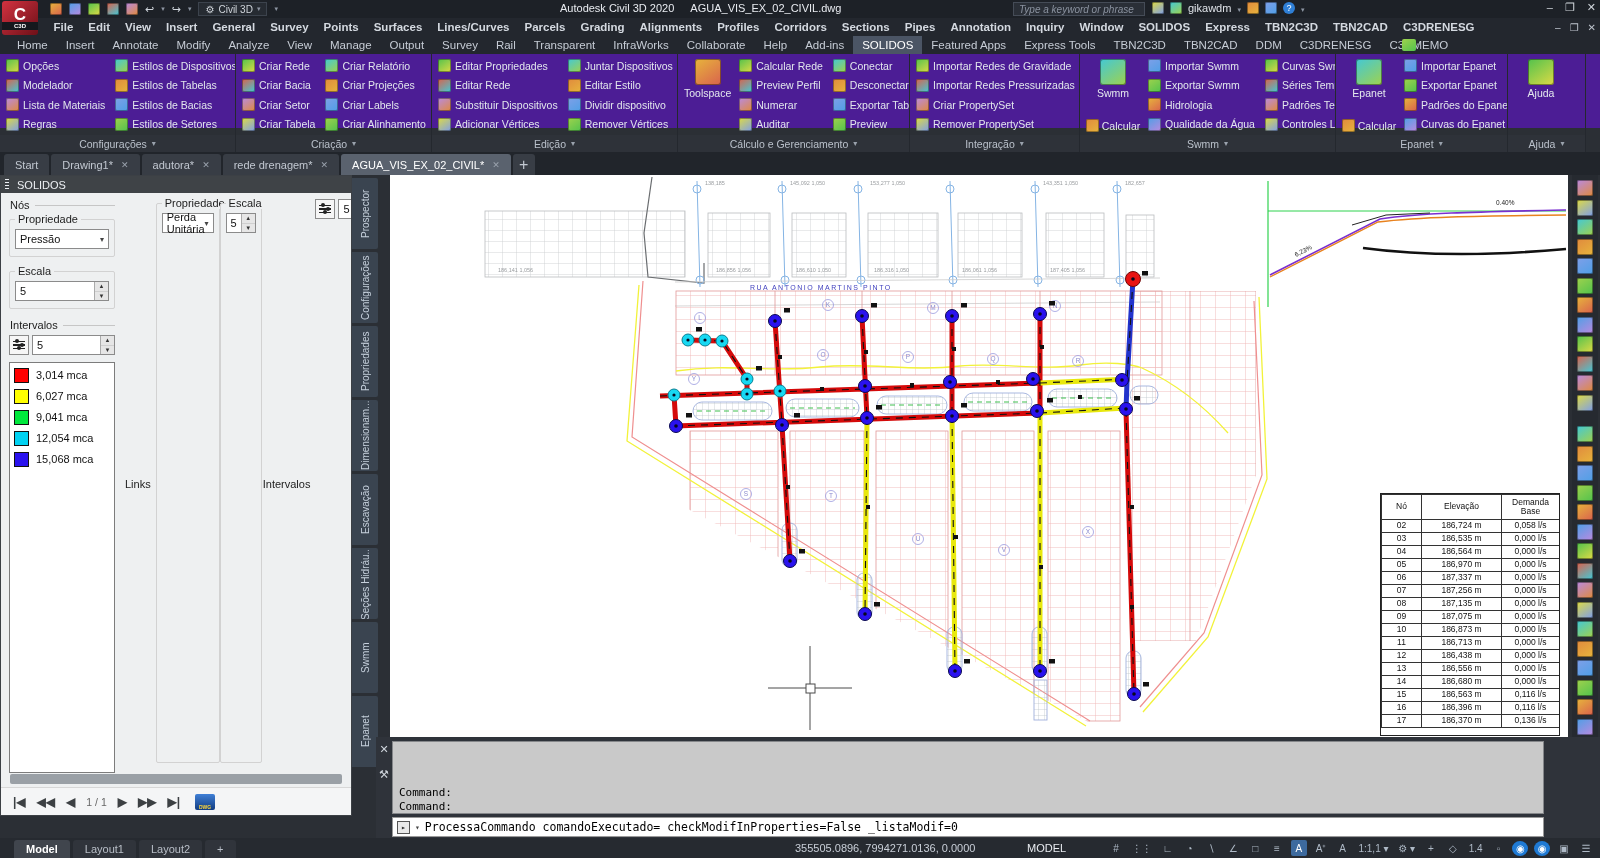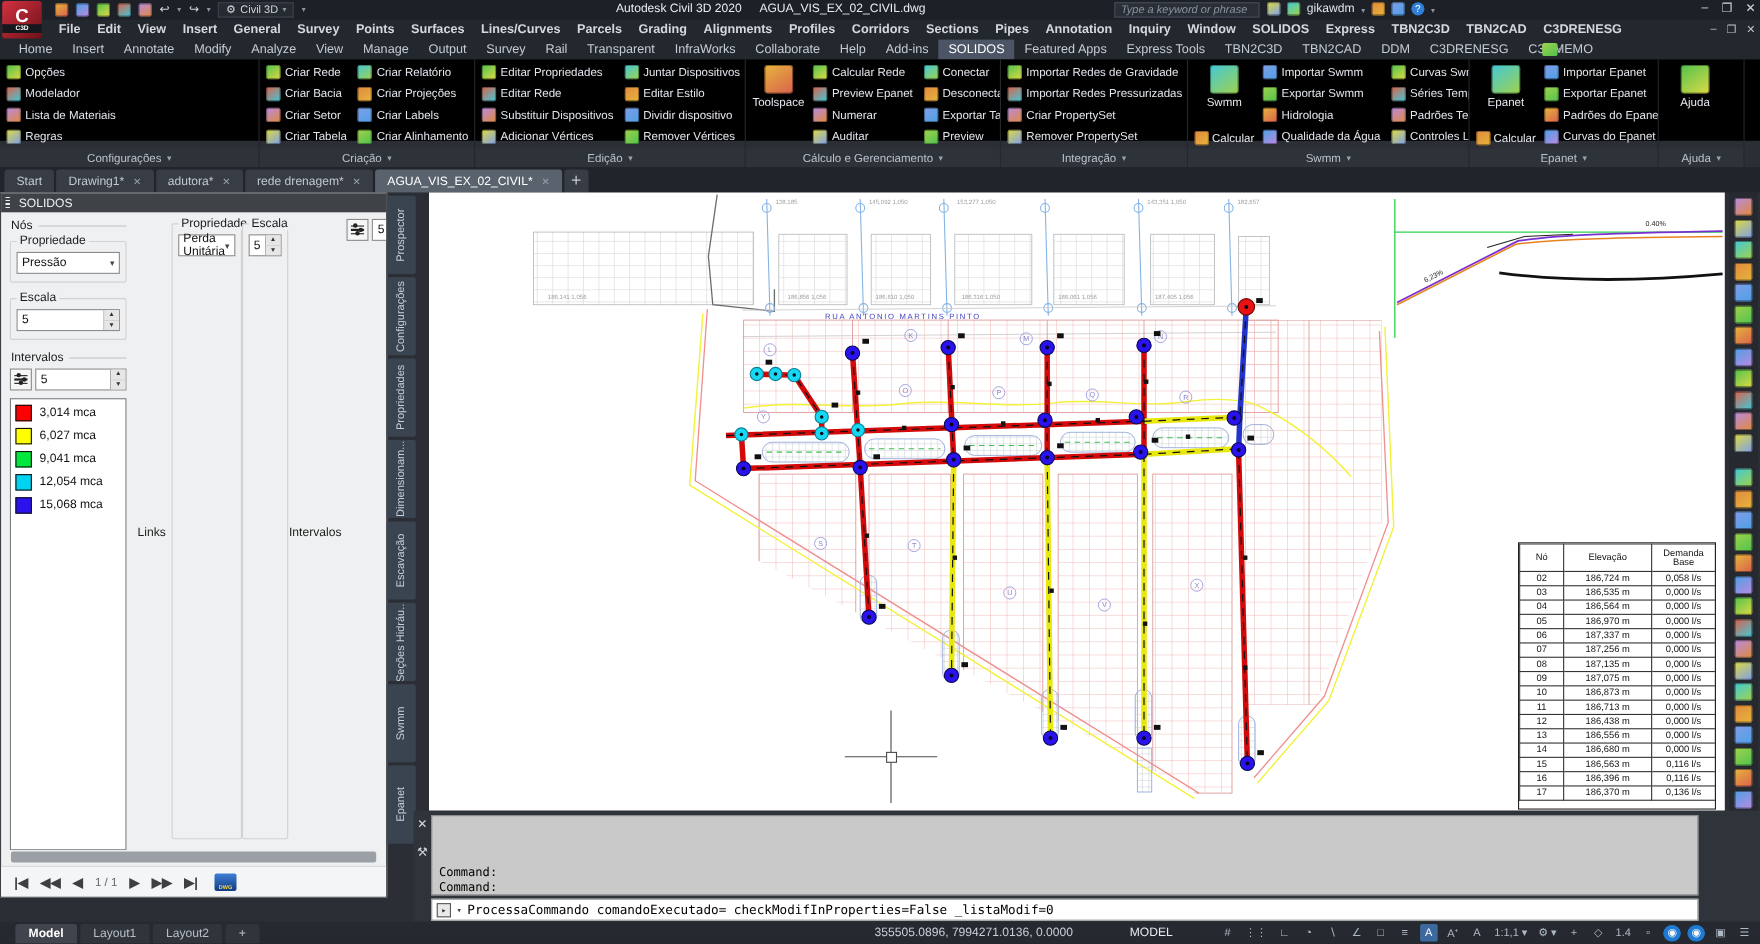--- a/index.html
+++ b/index.html
@@ -28,21 +28,21 @@
   .menubar .mi{padding:0 7.5px;white-space:nowrap;font-weight:bold;}
   .menubar .winbtns2{position:absolute;right:4px;display:flex;gap:9px;font-size:10px;color:#bdc3cc;}
 
   
   .ribbontabs{position:absolute;left:0;top:36px;width:1600px;height:18px;background:#23272e;display:flex;align-items:stretch;padding-left:8px;font-size:11.5px;}
   .rtab{display:flex;align-items:center;padding:0 9px;color:#c6ccd5;white-space:nowrap;}
   .rtab.on{background:#4b5565;color:#fff;}
   .rec-chip{width:14px;height:12px;border-radius:2px;margin:3px 0 0 6px;}
 
   
-  .rpanels{position:absolute;left:0;top:54px;width:1600px;height:74px;background:#000000;display:flex;}
+  .rpanels{position:absolute;left:0;top:54px;width:1600px;height:74px;background:#4c1d95;display:flex;}
   .panel{height:98px;border-right:1px solid #24282e;display:flex;flex-direction:column;overflow:hidden;flex:none;}
   .rpanels > div.panel:nth-of-type(1){width:236px;} .rpanels > div.panel:nth-of-type(2){width:196px;}
   .rpanels > div.panel:nth-of-type(3){width:246px;} .rpanels > div.panel:nth-of-type(4){width:232px;}
   .rpanels > div.panel:nth-of-type(5){width:170px;} .rpanels > div.panel:nth-of-type(6){width:256px;}
   .rpanels > div.panel:nth-of-type(7){width:172px;} .rpanels > div.panel:nth-of-type(8){width:78px;}
   .pbody{flex:1;display:flex;gap:8px;padding:2px 2px 0 6px;}
   .bigcol{display:none;flex-direction:column;align-items:center;width:54px;padding-top:3px;gap:2px;}
   .panel.has-big .bigcol{display:flex;}
   .bigchip{width:26px;height:26px;border-radius:3px;box-shadow:inset 0 0 0 1px rgba(0,0,0,.4);}
   .biglabel{font-size:10.5px;color:#e4e8ee;text-align:center;}
@@ -272,20 +272,42 @@
                     <span class="chip" style="background: linear-gradient(145deg, rgb(185, 138, 224), rgb(224, 138, 62));"></span>
                     <span>Lista de Materiais</span>
                   </div>
 
                   <div class="rbtn">
                     <span class="chip" style="background: linear-gradient(145deg, rgb(221, 218, 69), rgb(127, 159, 232));"></span>
                     <span>Regras</span>
                   </div>
                 </div>
 
+              <div class="bcol">
+
+                  <div class="rbtn">
+                    <span class="chip" style="background: linear-gradient(145deg, rgb(67, 200, 214), rgb(159, 210, 77));"></span>
+                    <span>Estilos de Dispositivos</span>
+                  </div>
+
+                  <div class="rbtn">
+                    <span class="chip" style="background: linear-gradient(145deg, rgb(224, 138, 62), rgb(231, 180, 60));"></span>
+                    <span>Estilos de Tabelas</span>
+                  </div>
+
+                  <div class="rbtn">
+                    <span class="chip" style="background: linear-gradient(145deg, rgb(127, 159, 232), rgb(79, 159, 230));"></span>
+                    <span>Estilos de Bacias</span>
+                  </div>
+
+                  <div class="rbtn">
+                    <span class="chip" style="background: linear-gradient(145deg, rgb(159, 210, 77), rgb(82, 194, 77));"></span>
+                    <span>Estilos de Setores</span>
+                  </div>
+                </div>
             </div>
         </div>
         <div class="pfoot">
           <span>Configurações</span>
           <span class="caret">▾</span>
         </div>
       </div>
 
       <div class="panel">
         <div class="pbody">
@@ -414,21 +436,21 @@
 
               <div class="bcol">
 
                   <div class="rbtn">
                     <span class="chip" style="background: linear-gradient(145deg, rgb(82, 194, 77), rgb(221, 218, 69));"></span>
                     <span>Calcular Rede</span>
                   </div>
 
                   <div class="rbtn">
                     <span class="chip" style="background: linear-gradient(145deg, rgb(217, 98, 77), rgb(67, 200, 214));"></span>
-                    <span>Preview Epanet</span>
+                    <span>Preview Perfil</span>
                   </div>
 
                   <div class="rbtn">
                     <span class="chip" style="background: linear-gradient(145deg, rgb(185, 138, 224), rgb(224, 138, 62));"></span>
                     <span>Numerar</span>
                   </div>
 
                   <div class="rbtn">
                     <span class="chip" style="background: linear-gradient(145deg, rgb(221, 218, 69), rgb(127, 159, 232));"></span>
                     <span>Auditar</span>

